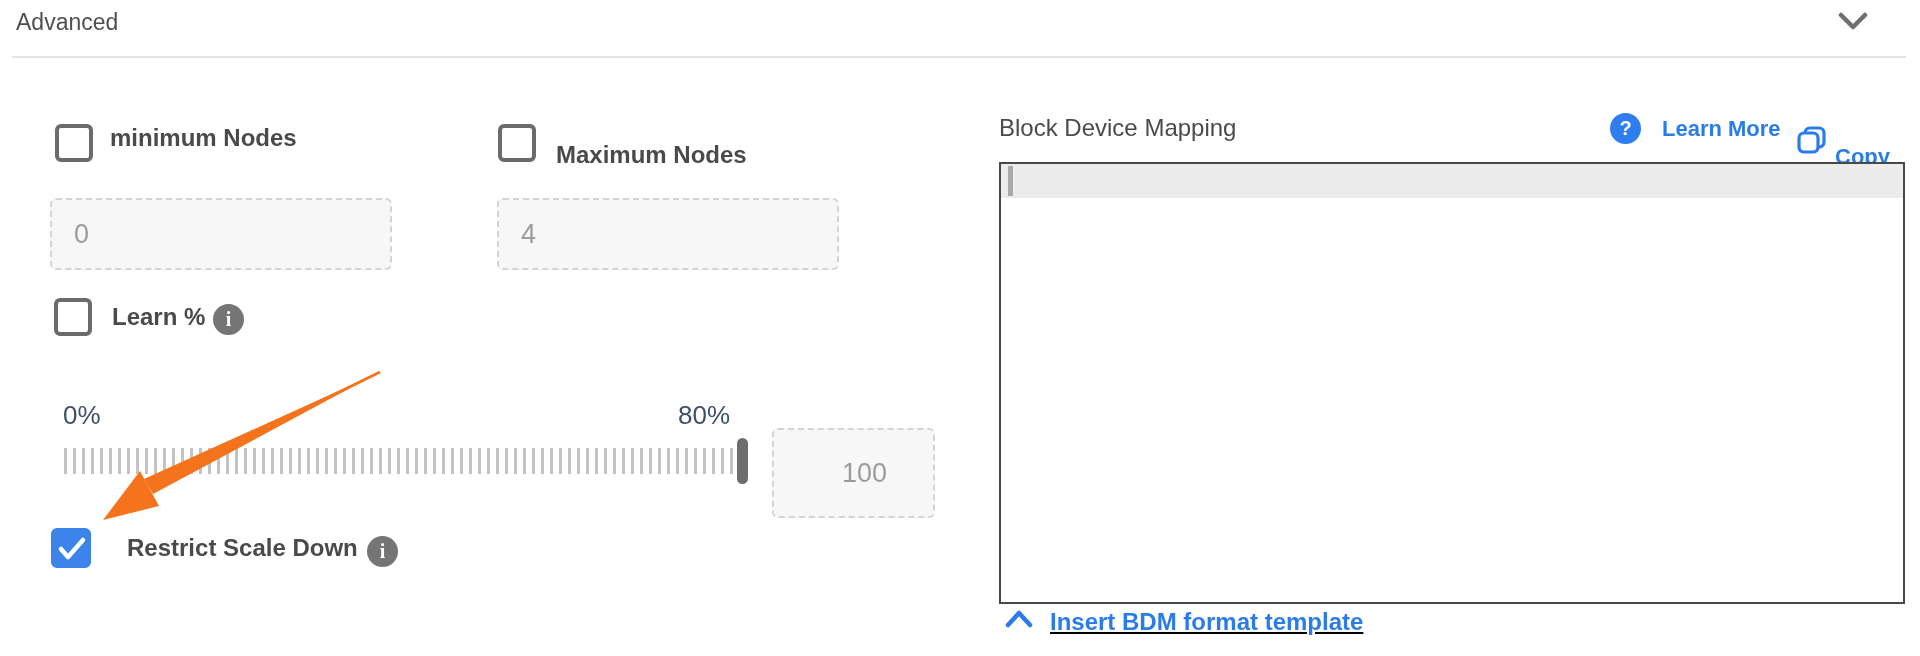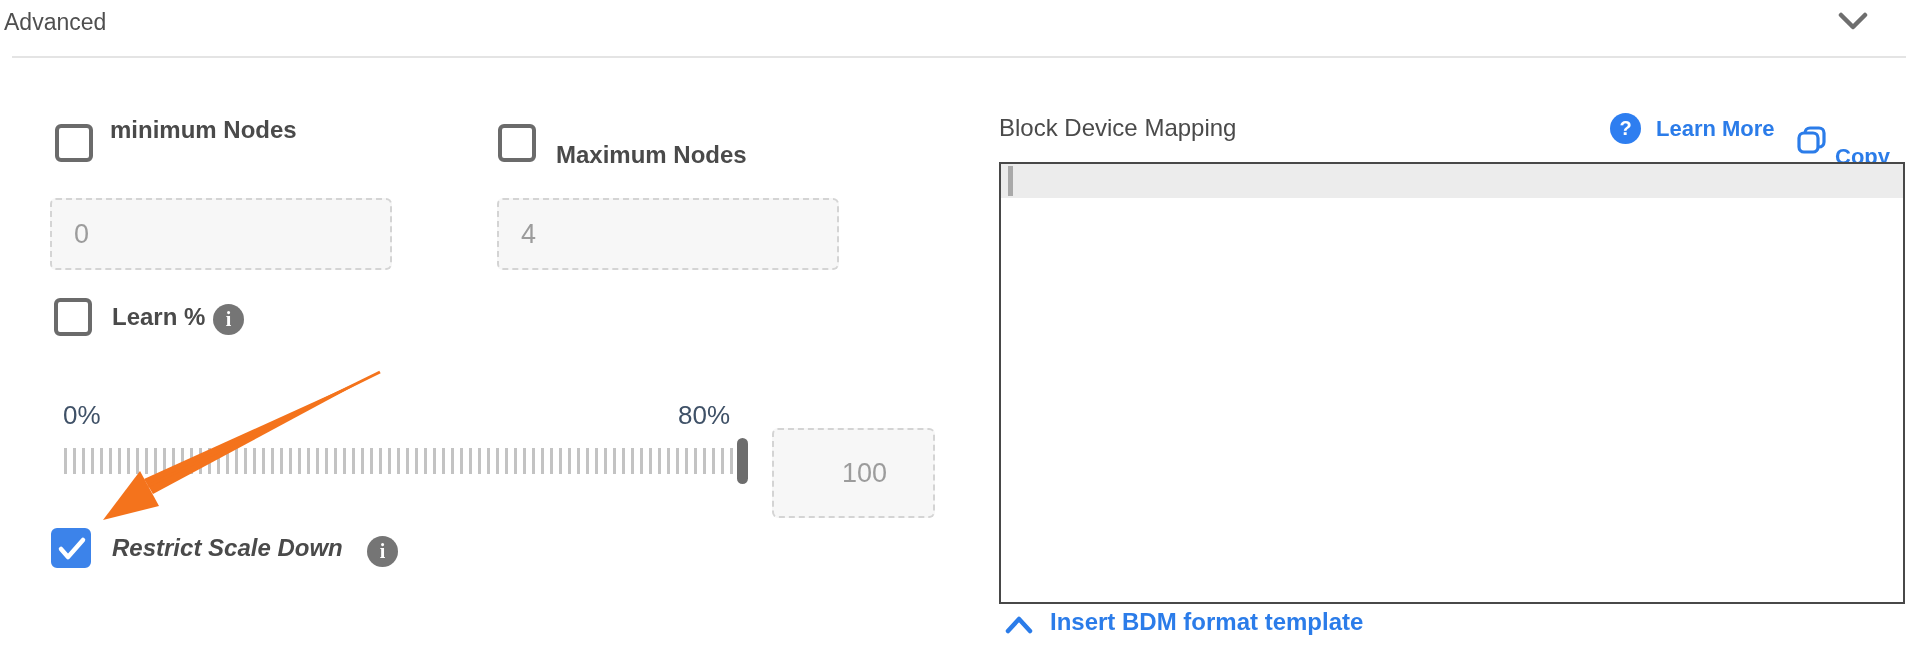--- a/index.html
+++ b/index.html
@@ -1,21 +1,21 @@
 <!DOCTYPE html>
 <html><head>
 <meta charset="utf-8">
 <style>
   * { box-sizing: border-box; }
   html,body { margin:0; padding:0; background:#ffffff; }
   body { font-family:"Liberation Sans", sans-serif; }
   .canvas { position:relative; width:1920px; height:656px; background:#ffffff; overflow:hidden; }
 
   
-  .adv-title { position:absolute; left:4px; top:9px; font-size:23px; color:#4f4f4f; }
+  .adv-title { position:absolute; left:16px; top:9px; font-size:23px; color:#4f4f4f; }
   .adv-chevron { position:absolute; left:1838px; top:12px; width:30px; height:20px; cursor:pointer; }
   .divider { position:absolute; left:12px; top:56px; width:1894px; height:2px; background:#e4e4e4; }
 
   
   .cb { position:absolute; width:38px; height:38px; background:#ffffff;
         border:4px solid #6b6b6b; border-radius:6px; cursor:pointer; }
   .cb.checked { background:#3c83ea; border-color:#3c83ea; }
   .cb svg { position:absolute; left:2px; top:3px; }
   .cb-label { position:absolute; font-size:24px; font-weight:600; color:#4a4a4a; white-space:nowrap; }
 
@@ -42,41 +42,41 @@
   .link-row { position:absolute; display:flex; align-items:center; cursor:pointer; }
   .q-badge { width:31px; height:31px; border-radius:50%; background:#2e7ef0; color:#ffffff;
              font-size:20px; font-weight:700; display:flex; align-items:center; justify-content:center; }
   .link-text { font-size:22px; font-weight:600; color:#2b7ce9; white-space:nowrap; }
 
   .editor { position:absolute; left:999px; top:162px; width:906px; height:442px;
             background:#ffffff; border:2px solid #484848; cursor:text; }
   .editor-active-line { position:absolute; left:0; top:0; width:100%; height:34px; background:#ececec; }
   .editor-cursor { position:absolute; left:7px; top:2px; width:5px; height:30px; background:#a9a9a9; }
 
-  .template-link { position:absolute; left:1004px; top:608px; display:flex; align-items:flex-end; cursor:pointer; }
+  .template-link { position:absolute; left:1004px; top:608px; display:flex; align-items:flex-start; cursor:pointer;text-decoration:underline; }
   .template-text { font-size:24px; font-weight:600; color:#2b7ce9; margin-left:16px; white-space:nowrap; }
 
   
   .arrow-overlay { position:absolute; left:0; top:0; width:1920px; height:656px; pointer-events:none; }
 </style>
 </head>
 <body>
 
 <div class="canvas">
 
   <div class="adv-title">Advanced</div>
   <div class="adv-chevron">
     <svg width="30" height="20" viewBox="0 0 30 20">
       <polyline points="3,3 15,15 27,3" fill="none" stroke="#6e6e6e" stroke-width="4.5" stroke-linecap="round" stroke-linejoin="round"></polyline>
     </svg>
   </div>
   <div class="divider"></div>
 
   <div class="cb" style="left:55px; top:124px;"></div>
-  <div class="cb-label" style="left:110px; top:116px;">minimum Nodes</div>
+  <div class="cb-label" style="left:110px; top:124px;">minimum Nodes</div>
   <input class="dashed-input" style="left: 50px; top: 198px; width: 342px; height: 72px;" placeholder="0">
 
   <div class="cb" style="left:498px; top:124px;"></div>
   <div class="cb-label" style="left:556px; top:141px;">Maximum Nodes</div>
   <input class="dashed-input" style="left: 497px; top: 198px; width: 342px; height: 72px;" placeholder="4">
 
   <div class="cb" style="left:54px; top:298px;"></div>
   <div class="cb-label" style="left:112px; top:303px;">Learn %</div>
   <div class="info-badge" style="left:213px; top:304px;">
     <span>i</span>
@@ -86,32 +86,32 @@
   <div class="range-label" style="left:678px; top:400px;">80%</div>
   <div class="slider-ticks"></div>
   <div class="slider-handle"></div>
   <input class="dashed-input" style="left: 772px; top: 428px; width: 163px; height: 90px; text-align: center;" placeholder="100">
 
   <div class="cb checked" style="left:51px; top:528px; width:40px; height:40px;">
     <svg width="30" height="28" viewBox="0 0 30 28">
       <polyline points="4,14 11,22 26,5" fill="none" stroke="#ffffff" stroke-width="4.5" stroke-linecap="round" stroke-linejoin="round"></polyline>
     </svg>
   </div>
-  <div class="cb-label" style="left:112px; top:534px;font-style:italic;">Restrict Scale Down</div>
+  <div class="cb-label" style="left:127px; top:534px;">Restrict Scale Down</div>
   <div class="info-badge" style="left:367px; top:536px;">
     <span>i</span>
   </div>
 
   <div class="bdm-title">Block Device Mapping</div>
 
   <div class="link-row" style="left:1610px; top:113px;">
     <div class="q-badge">
       <span>?</span>
     </div>
-    <span class="link-text" style="margin-left:15px;">Learn More</span>
+    <span class="link-text" style="margin-left:21px;">Learn More</span>
   </div>
 
   <div class="link-row" style="left:1796px; top:112px;">
     <svg width="32" height="32" viewBox="0 0 32 32">
       <rect x="9" y="3" width="19" height="19" rx="5" fill="none" stroke="#2b7ce9" stroke-width="3.2"></rect>
       <rect x="3" y="8" width="19" height="19" rx="5" fill="#ffffff" stroke="#2b7ce9" stroke-width="3.2"></rect>
     </svg>
     <span class="link-text" style="margin-left:7px;margin-top:32px;">Copy</span>
   </div>
 

